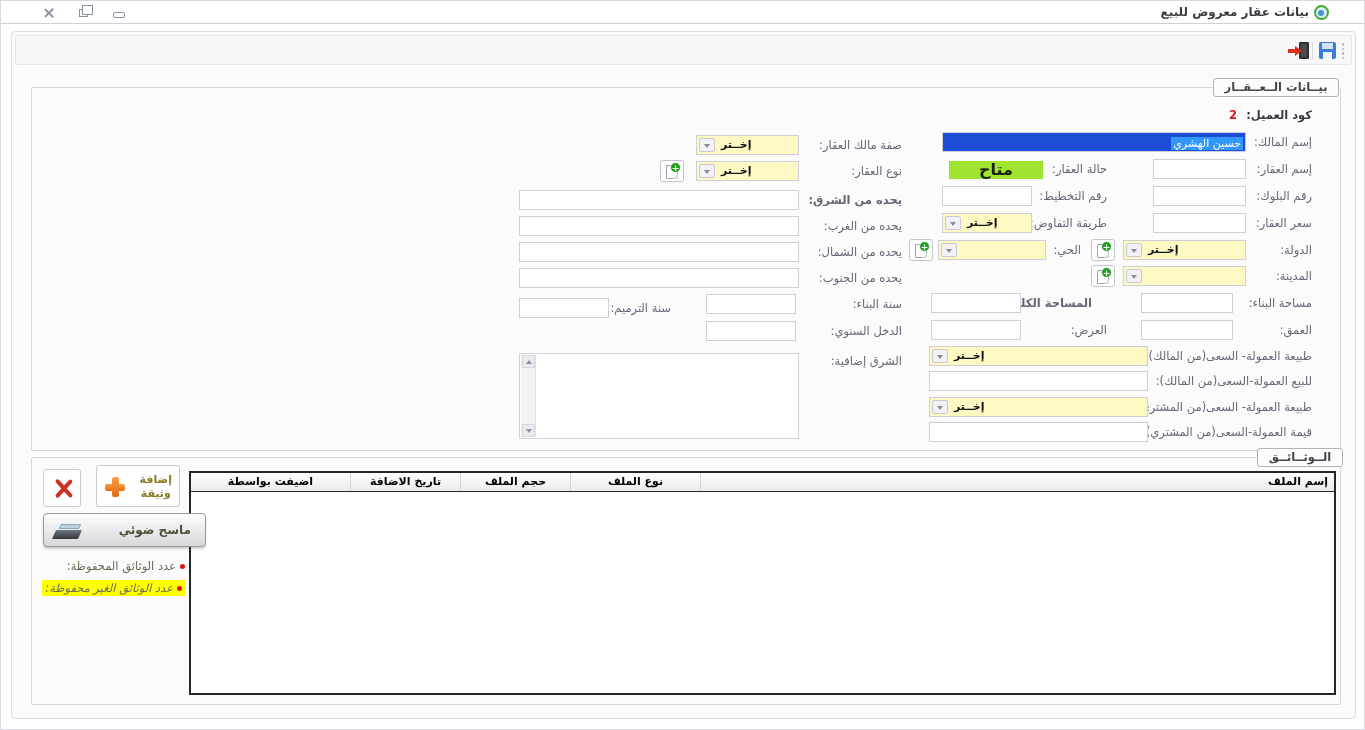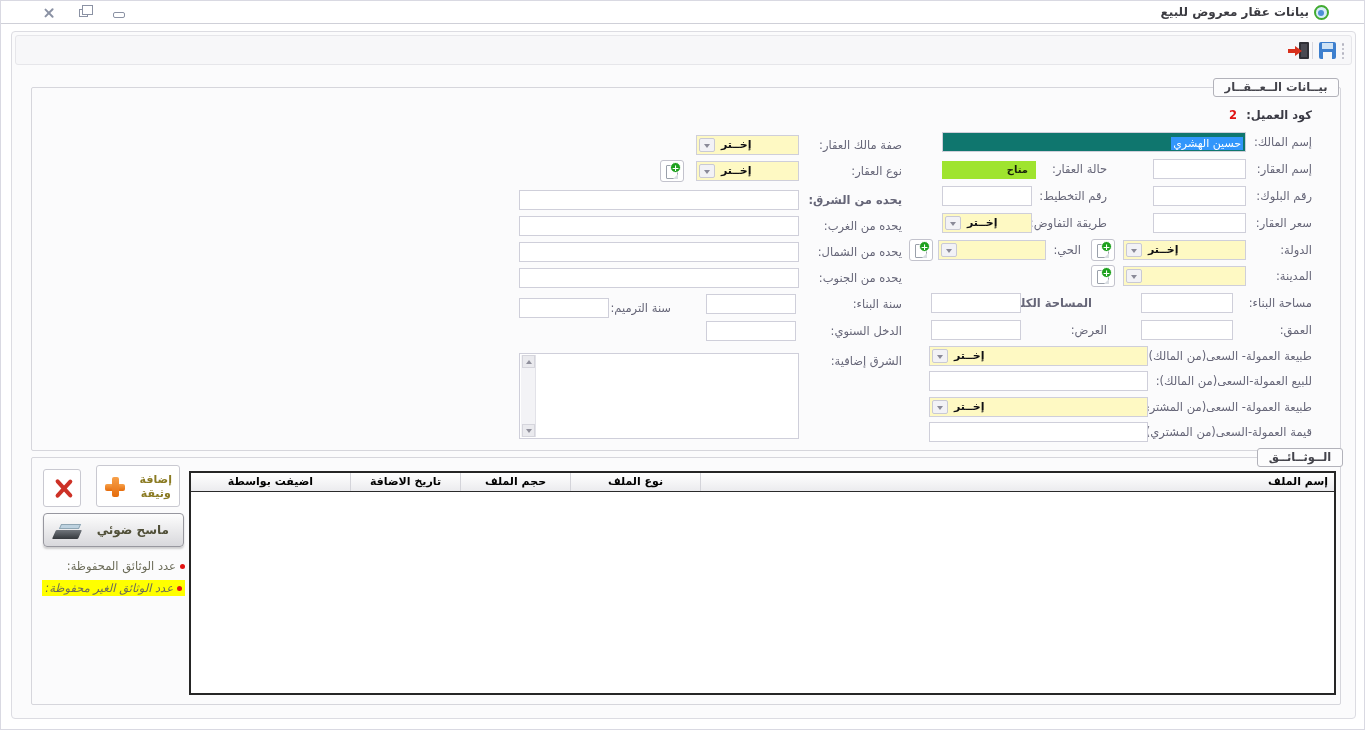--- a/index.html
+++ b/index.html
@@ -47,25 +47,25 @@
   .groupbox { position:absolute; border:1px solid #d6d6dc; border-radius:2px; background:transparent; }
   .grouptab { position:absolute; height:19px; line-height:17px; background:#fcfcfd; border:1px solid #b2b2ba;
               border-radius:3px; font-size:11.5px; font-weight:bold; color:#44444c; text-align:center; padding:0 8px; }
 
   
   .lbl { position:absolute; font-size:11.5px; color:#666678; line-height:20px; white-space:nowrap; }
   .lbl.b { font-weight:bold; color:#3a3a44; }
   .red { color:#e01212; font-weight:bold; }
   .inp { position:absolute; height:20px; border:1px solid #cfcfda; background:#fff; font-size:11px;
          font-family:inherit; padding:0 4px; direction:rtl; }
-  .owner-field { position:absolute; height:20px; border:1px solid #cfcfda; background:#0f766e;
+  .owner-field { position:absolute; height:20px; border:1px solid #cfcfda; background:#1d4ed8;
                  direction:rtl; text-align:right; line-height:18px; padding:0 2px; overflow:hidden; }
   .sel { background:#3296fb; color:#fff; font-size:11px; padding:0 2px; }
-  .badge { position:absolute; height:18px; line-height:18px; font-size:10px; font-weight:bold; color:#18200a;
-           text-align:right; padding:0 8px; }
+  .badge { position:absolute; height:18px; line-height:18px; font-size:16px; font-weight:bold; color:#18200a;
+           text-align:center; padding:0 8px;margin-left:7px; }
   .combo { position:absolute; height:20px; border:1px solid #cfcfda; background:#fef9c3; }
   .cbtn { position:absolute; left:2px; top:2px; width:16px; height:14px; background:#f2f2f6;
           border:1px solid #c9c9d4; border-radius:2px; }
   .cbtn i { position:absolute; left:4px; top:5px; width:0; height:0; border-left:3.5px solid transparent;
           border-right:3.5px solid transparent; border-top:4px solid #8a8a98; }
   .ctext { position:absolute; left:24px; top:0; line-height:18px; font-size:11px; font-weight:bold; color:#101014; }
   .plusbtn { position:absolute; width:24px; height:22px; background:#fff; border:1px solid #c3c3cd; border-radius:3px; }
   .pb-page { position:absolute; left:5px; top:4px; width:12px; height:14px; background:#fff;
              border:1px solid #9aa0aa; border-radius:1px; }
   .pb-page::after { content:""; position:absolute; right:-1px; bottom:-1px; width:0; height:0;
@@ -98,21 +98,21 @@
   .del-x::before,.del-x::after { content:""; position:absolute; left:6px; top:0; width:3.6px; height:23px;
             background:#cd3126; border-radius:2px; }
   .del-x::before { transform:rotate(42deg); } .del-x::after { transform:rotate(-42deg); }
   .addbtn-text { position:absolute; right:7px; top:7px; font-size:11px; font-weight:bold; color:#8b7b22;
                  text-align:center; line-height:14px;margin-left:17px; }
   .plus-orange { position:absolute; left:8px; top:11px; width:20px; height:20px; }
   .plus-orange::before { content:""; position:absolute; left:0; top:7px; width:20px; height:6.5px;
                  background:linear-gradient(#f7a049,#e56c0c); border-radius:2px; }
   .plus-orange::after { content:""; position:absolute; left:7px; top:0; width:6.5px; height:20px;
                  background:linear-gradient(#f7a049,#e56c0c); border-radius:2px; }
-  .scanbtn { position:absolute; left:42px; top:512px; width:141px; height:34px;
+  .scanbtn { position:absolute; left:42px; top:512px; width:163px; height:34px;
              background:linear-gradient(#fdfdfd,#d8d8dc); border:1px solid #97979f; border-radius:4px;
              box-shadow:0 2px 2px rgba(0,0,0,0.18); }
   .scan-text { position:absolute; right:14px; top:9px; font-size:12px; font-weight:bold; color:#504f38; }
   .scan-icon { position:absolute; left:10px; top:9px; width:28px; height:16px; }
   .scan-base { position:absolute; left:0; bottom:0; width:26px; height:9px; background:linear-gradient(#70757c,#34383d);
                transform:skewX(-24deg); border-radius:1px; }
   .scan-lid { position:absolute; left:6px; top:1px; width:20px; height:5px; background:#bdd2e0;
               transform:skewX(-24deg); border:1px solid #8fa6b4; }
   .count-row { position:absolute; left:36px; width:148px; height:18px; display:flex; align-items:center; justify-content:flex-start; }
   .count-lbl { font-size:11.5px; color:#6b6b58; white-space:nowrap; }

